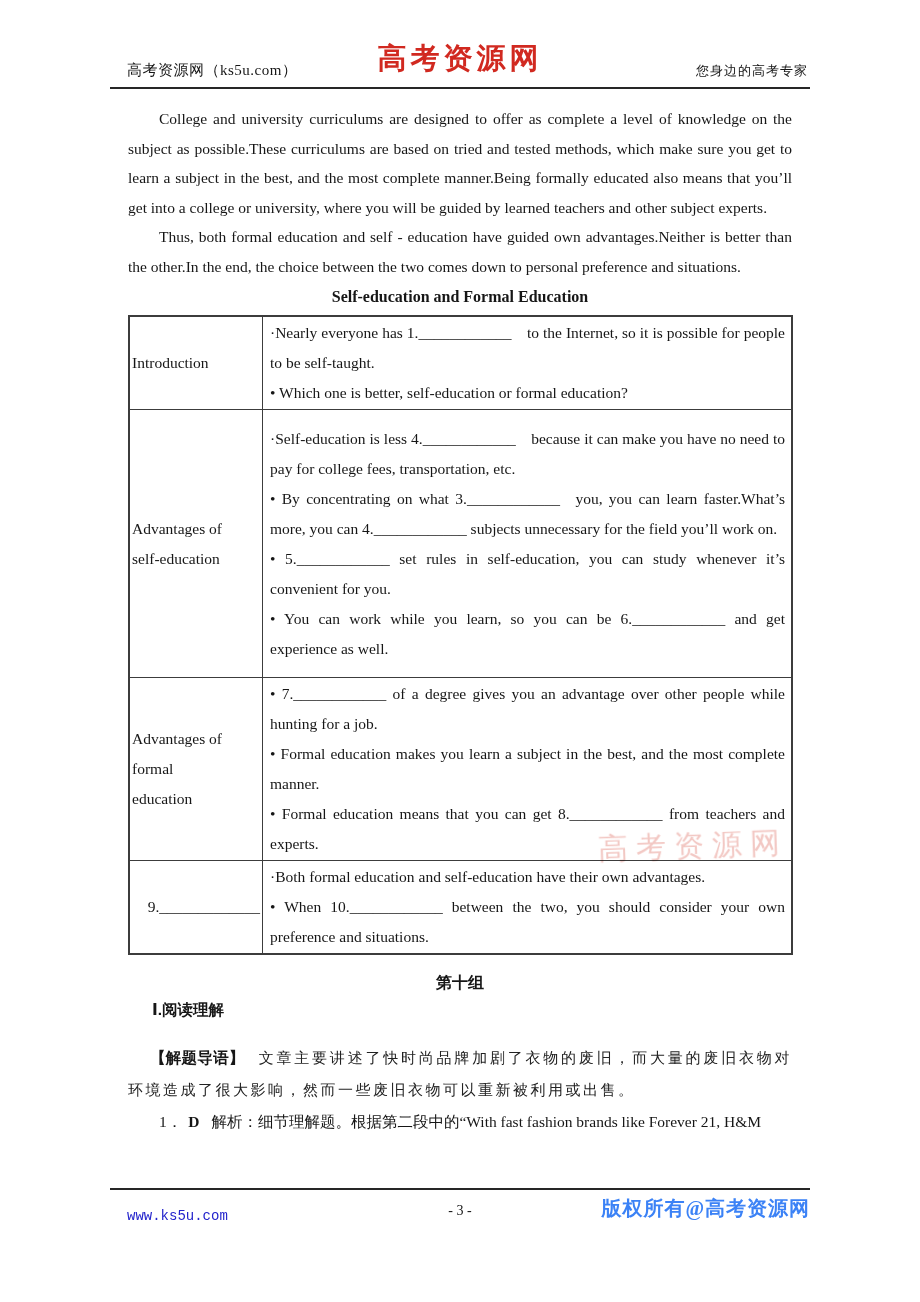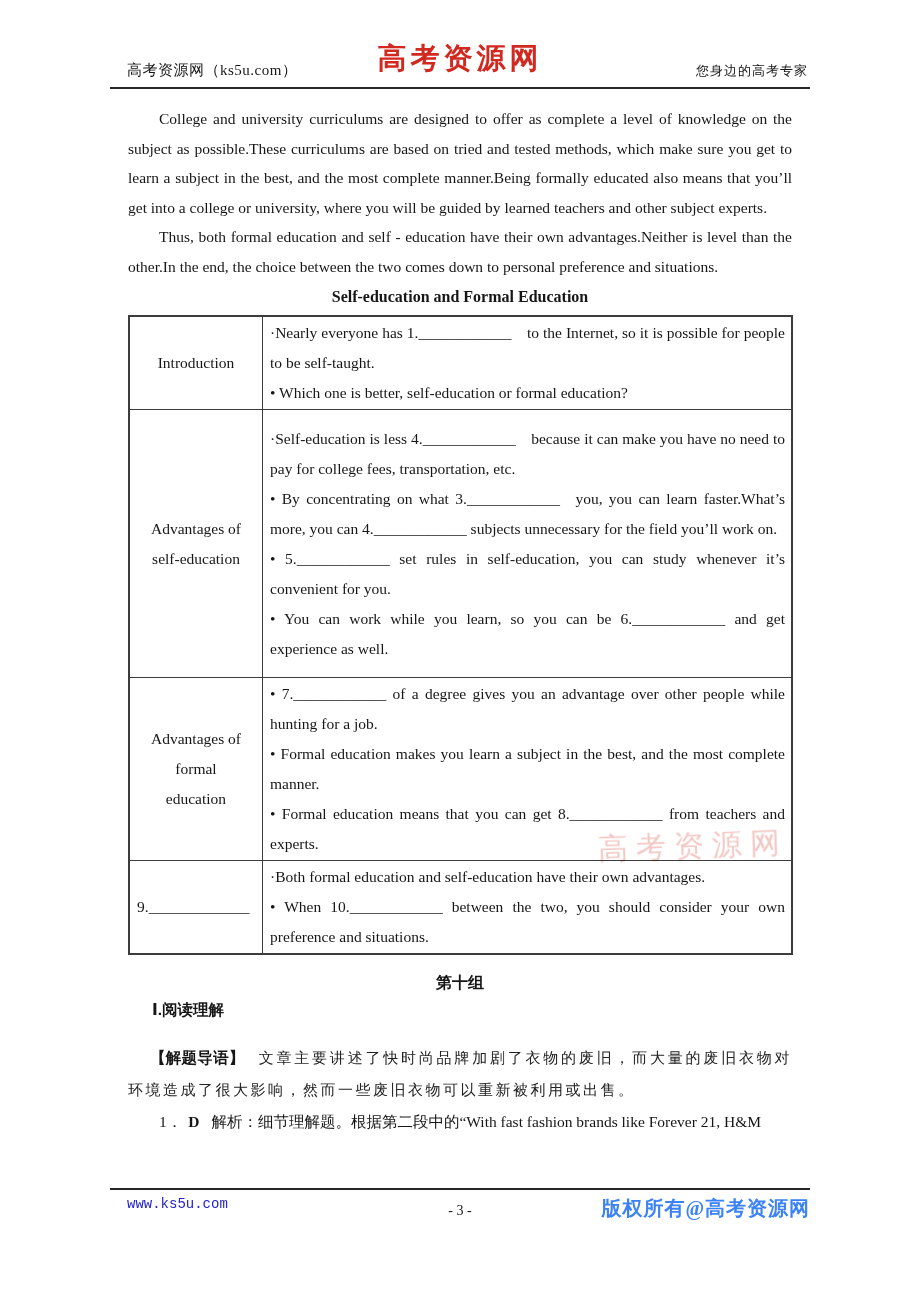--- a/index.html
+++ b/index.html
@@ -19,22 +19,22 @@
 
   
   .content{position:absolute;top:88px;left:128px;width:664px;}
   .para{margin:0;padding:0;font-size:15.5px;line-height:29.5px;text-align:justify;text-indent:31px;}
   .para:first-child{margin-top:16px;}
   .tbl-title{margin:5px 0 7px 0;font-size:16px;font-weight:bold;text-align:center;line-height:22px;}
 
   table.grid{width:665px;border-collapse:collapse;table-layout:fixed;}
   table.grid td{border:1.6px solid #3c3c3c;font-size:15.5px;line-height:30px;}
   table.grid{border:2px solid #3c3c3c;}
-  td.lbl{width:128px;text-align:center;vertical-align:middle;padding:0 2px;}
-  td.lbl.num{text-align:left;padding-left:7px;}
+  td.lbl{width:128px;vertical-align:middle;padding:0 2px;}
+  td.lbl.num{text-align:right;padding-left:7px;}
   td.cnt{vertical-align:middle;padding:1px 6px 1px 7px;border-radius:7px;}
   .item{text-align:justify;}
 
   
   .group-title{margin:15px 0 0 0;font-size:16px;font-weight:bold;text-align:center;line-height:26px;}
   .part-heading{margin-top:0;padding-left:24px;font-size:15.5px;font-weight:bold;line-height:28px;
                 font-family:"Liberation Sans","DejaVu Sans",sans-serif;}
   .guide{margin:18px 0 0 0;font-size:15px;line-height:31.5px;text-align:justify;text-indent:22px;}
   .guide-label{font-weight:bold;font-size:15.5px;margin-right:14px;
                font-family:"Liberation Sans","DejaVu Sans",sans-serif;}
@@ -42,40 +42,40 @@
   .answer{margin:1px 0 0 0;font-size:15.5px;line-height:30px;text-indent:31px;}
   .ans-letter{font-weight:bold;margin:0 12px 0 6px;}
 
   
   .watermark{position:absolute;left:598px;top:826px;z-index:5;pointer-events:none;
              font-size:30px;color:#e89a92;opacity:.55;letter-spacing:8px;
              mix-blend-mode:multiply;transform:rotate(-2deg);filter:blur(.6px);}
 
   
   .ftr{position:absolute;left:110px;right:110px;top:1188px;height:44px;border-top:2px solid #262626;}
-  .f-left{position:absolute;left:17px;top:6px;font-size:14px;color:#2323cc;
+  .f-left{position:absolute;left:17px;top:18px;font-size:14px;color:#2323cc;
           font-family:"Liberation Mono","DejaVu Sans Mono",monospace;}
   .f-page{position:absolute;left:50%;transform:translateX(-50%);top:13px;font-size:14px;color:#161616;}
   .f-right{position:absolute;right:0;top:5px;font-size:20px;color:#3b82f6;letter-spacing:1px;font-weight:bold;}
 </style>
 </head>
 <body>
 
 <div class="page">
 
   <div class="hdr">
     <span class="h-left">高考资源网（ks5u.com）</span>
     <span class="h-logo">高考资源网</span>
     <span class="h-right">您身边的高考专家</span>
   </div>
 
   <div class="content">
 
     <p class="para">College and university curriculums are designed to offer as complete a level of knowledge on the subject as possible.These curriculums are based on tried and tested methods, which make sure you get to learn a subject in the best, and the most complete manner.Being formally educated also means that you’ll get into a college or university, where you will be guided by learned teachers and other subject experts.</p>
-    <p class="para">Thus, both formal education and self - education have their own advantages.Neither is level than the other.In the end, the choice between the two comes down to personal preference and situations.</p>
+    <p class="para">Thus, both formal education and self - education have guided own advantages.Neither is better than the other.In the end, the choice between the two comes down to personal preference and situations.</p>
 
     <div class="tbl-title">Self-education and Formal Education</div>
 
     <table class="grid">
       <tbody>
           <tr>
         <td class="lbl" style="height:92px">
           <div>Introduction</div>
         </td>
         <td class="cnt">

